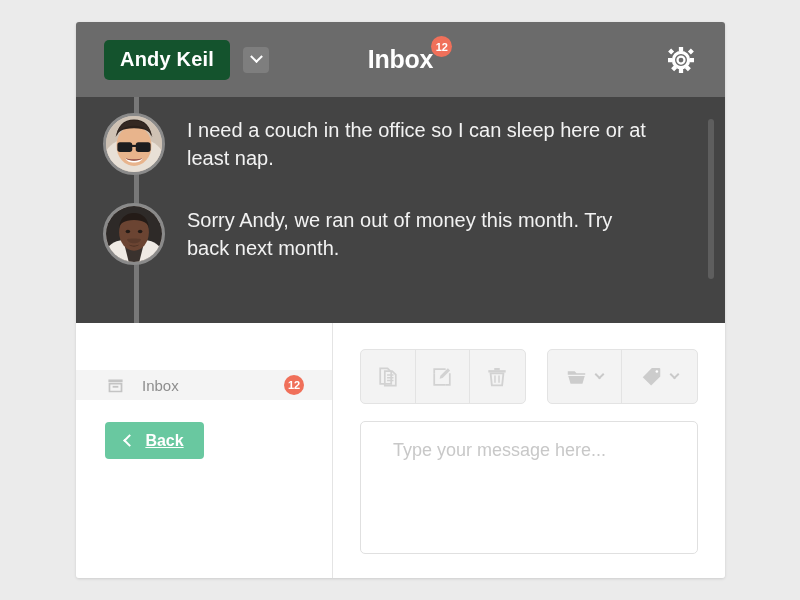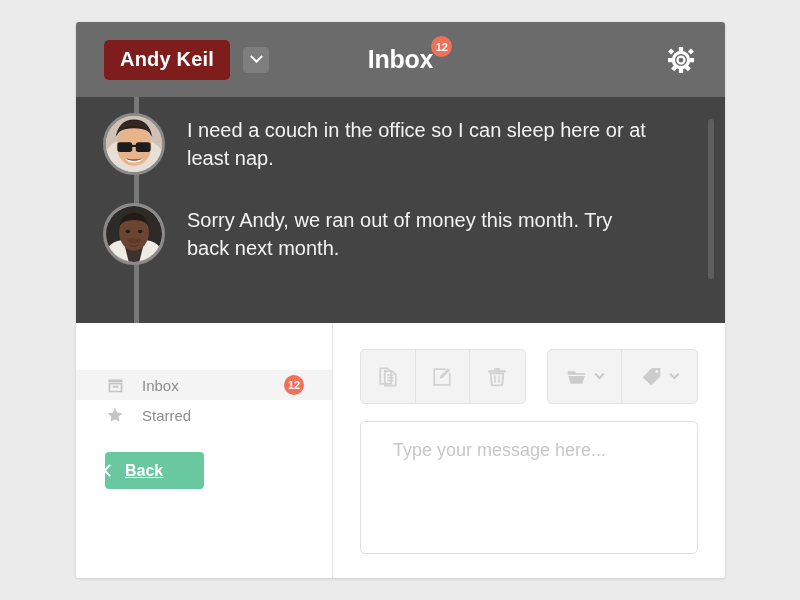--- a/index.html
+++ b/index.html
@@ -24,21 +24,21 @@
   
   .header {
     height: 75px;
     background: #6b6b6b;
     display: flex; align-items: center;
     position: relative;
     flex: none;
   }
   .user-chip {
     margin-left: 28px;
-    background: #7f1d1d;
+    background: #14532d;
     color: #ffffff;
     font-size: 20px; font-weight: bold;
     padding: 8px 16px 9px;
     border-radius: 5px;
     letter-spacing: 0.2px;
     white-space: nowrap;
   }
   .user-dropdown {
     margin-left: 13px;
     width: 26px; height: 26px;
@@ -175,21 +175,21 @@
     color: #ffffff;
     font-size: 11px; font-weight: bold;
     display: flex; align-items: center; justify-content: center;
   }
 
   .back-btn {
     margin: 22px 0 0 29px;
     width: 99px; height: 37px;
     background: #69c8a0;
     border-radius: 4px;
-    display: flex; align-items: center; 
+    display: flex; align-items: center; justify-content: center;
     color: #ffffff; font-size: 16px; font-weight: bold; text-decoration: underline;
   }
   .back-btn .label { margin-left: 11px; }
   .chev-left {
     width: 9px; height: 9px;
     border-left: 2.6px solid #ffffff;
     border-bottom: 2.6px solid #ffffff;
     transform: rotate(45deg);
   }
 
@@ -312,28 +312,20 @@
             <svg viewBox="0 0 24 24" width="17" height="17">
               <rect x="2" y="3.5" width="20" height="4" fill="#c4c4c4"></rect>
               <path d="M3.5 9.5h17v11h-17z" fill="none" stroke="#c4c4c4" stroke-width="2.4"></path>
               <rect x="8" y="12.5" width="8" height="2.6" fill="#c4c4c4"></rect>
             </svg>
           </span>
           <span class="nav-label">Inbox</span>
           <span class="nav-badge">12</span>
         </div>
 
-        <div class="nav-item">
-          <span class="nav-icon">
-            <svg viewBox="0 0 24 24" width="18" height="18">
-              <path fill="#c4c4c4" d="M12 2.6l2.9 6.2 6.8.8-5 4.7 1.3 6.7L12 17.7 6 21l1.3-6.7-5-4.7 6.8-.8z"></path>
-            </svg>
-          </span>
-          <span class="nav-label">Starred</span>
-        </div>
 
 
       </div>
 
       <div class="back-btn">
         <span class="chev-left"></span>
         <span class="label">Back</span>
       </div>
 
     </div>

